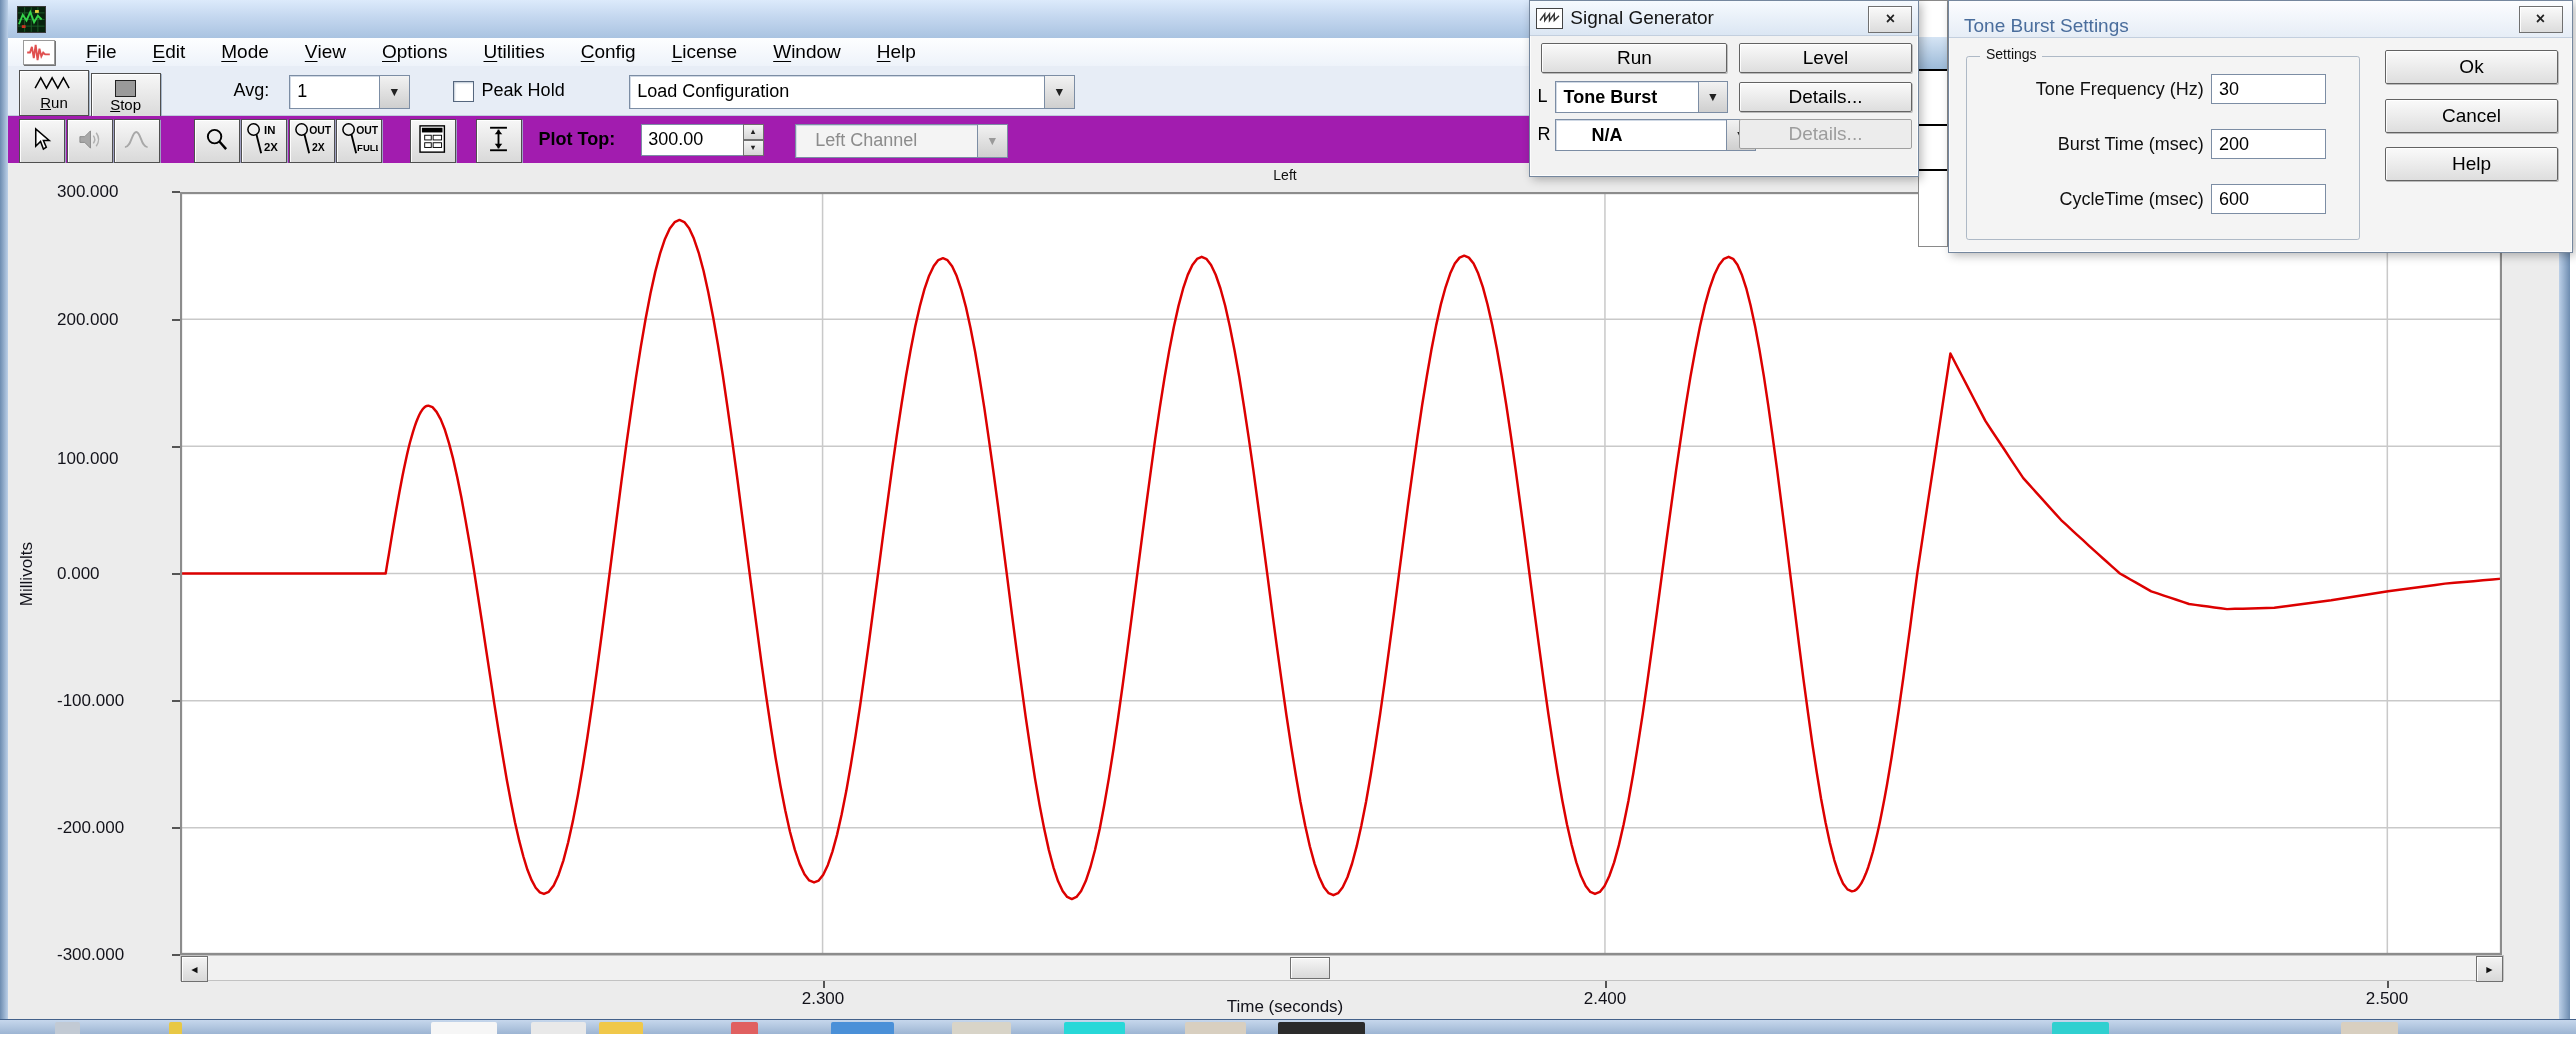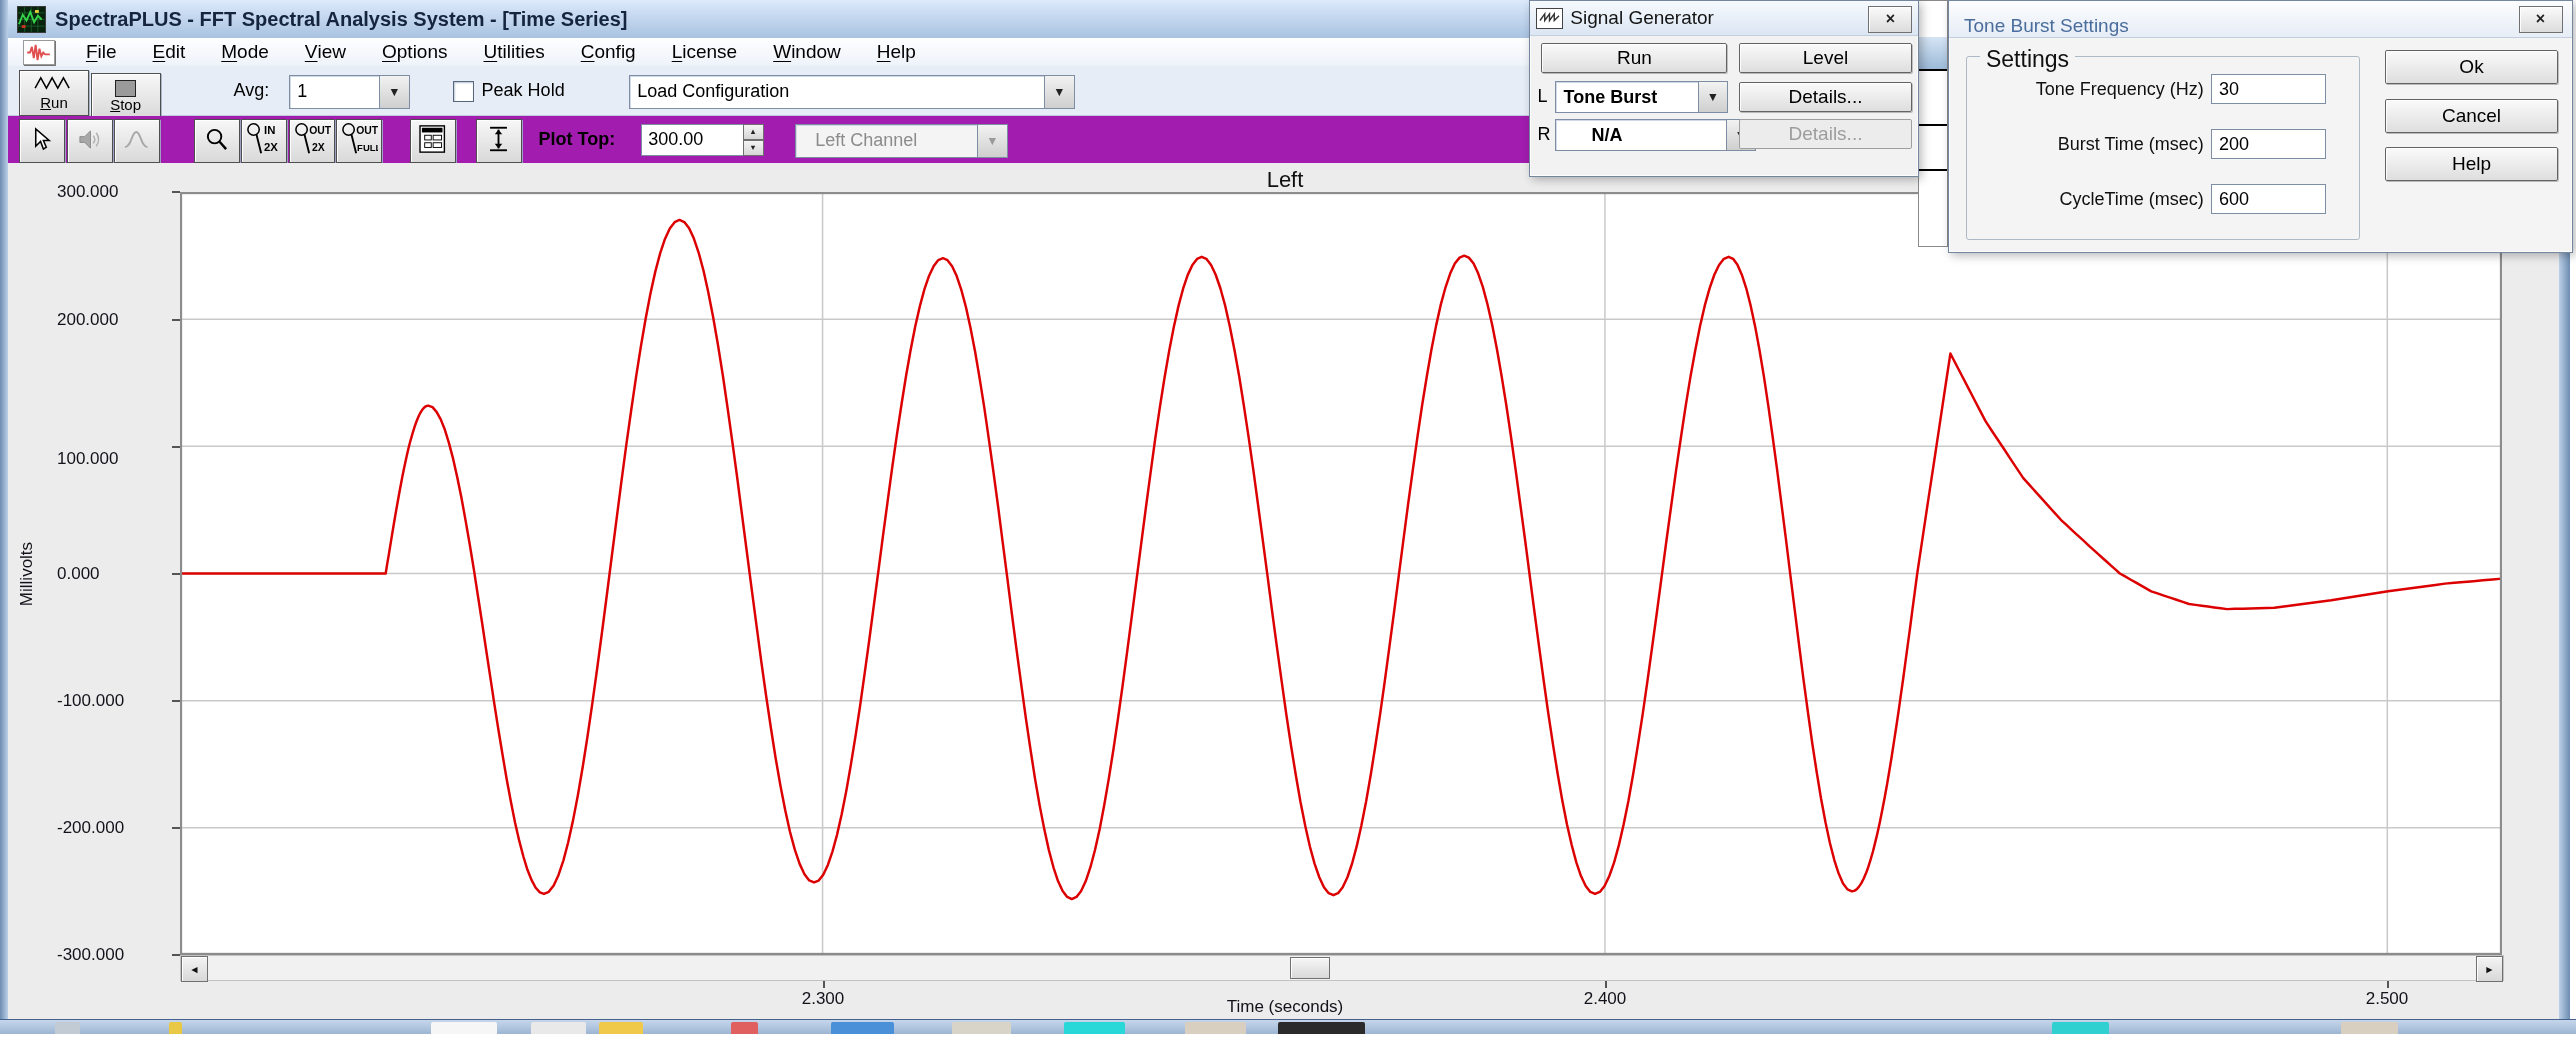--- a/index.html
+++ b/index.html
@@ -30,39 +30,39 @@
   .combo.disabled{background:#f4f4f4;}
   .combo.disabled .drop{color:#9a9a9a;}
   .lbl{font-size:18px;color:#000;display:flex;align-items:center;}
   .checkbox{width:19px;height:19px;background:#fff;border:0.9px solid #56677e;box-shadow:inset 0.9px 0.9px 1.9px #b9c4d2;}
   .field{background:#fff;border:0.9px solid #7c8da4;font-size:18px;color:#000;display:flex;align-items:center;padding-left:6.6px;white-space:nowrap;overflow:hidden;}
   .spinner{display:flex;flex-direction:column;}
   .spinner div{flex:1;width:19px;background:linear-gradient(180deg,#f4f4f4,#d6d6d6);border:0.9px solid #6f6f6f;font-size:7.6px;display:flex;align-items:center;justify-content:center;color:#222;}
 
   
   .chart-bg{left:7.6px;top:163px;width:2551px;height:856px;background:#ececec;}
-  .plot-title{font-size:22px;color:#101010;}
+  .plot-title{font-size:14px;color:#101010;}
   .ylab{position:absolute;right:0;font-size:17px;color:#12121a;transform:translateY(-50%);white-space:nowrap;}
   .ytick{position:absolute;width:7.6px;height:1.9px;background:#555;}
   .xtick{position:absolute;width:1.9px;height:8.5px;background:#555;}
   .xlab{position:absolute;font-size:17px;color:#12121a;transform:translateX(-50%);}
   .ylabel-rot{position:absolute;font-size:17px;color:#12121a;transform:rotate(-90deg);transform-origin:center;}
   .scrollbar{position:absolute;background:#f1f1f1;border:0.9px solid #c2c2c2;display:flex;}
   .sb-btn{width:25px;height:100%;background:linear-gradient(180deg,#f4f4f4,#d8d8d8);border:0.9px solid #707070;box-shadow:inset 0.9px 0.9px 0 #fff;display:flex;align-items:center;justify-content:center;font-size:10.4px;color:#111;}
   .sb-thumb{position:absolute;top:0.9px;height:20px;width:38px;background:linear-gradient(180deg,#f6f6f6,#d9d9d9);border:0.9px solid #707070;box-shadow:inset 0.9px 0.9px 0 #fff;}
 
   
   .dialog{background:#f2f2f2;border:0.9px solid #75879e;box-shadow:2.8px 2.8px 9.5px rgba(0,0,0,.3),inset 0 0 0 0.9px #fdfdfd;}
   .dlg-titlebar{height:34px;background:linear-gradient(180deg,#f6fafe,#dbe6f3);border-bottom:0.9px solid #c3cfde;display:flex;align-items:center;position:relative;}
   .dlg-title{font-size:19px;color:#141414;margin-left:7.6px;white-space:nowrap;}
   .close-btn{position:absolute;top:4.7px;width:42px;height:25px;background:linear-gradient(180deg,#fafafa,#dcdcdc);border:0.9px solid #707070;box-shadow:inset 0.9px 0.9px 0 #fff;display:flex;align-items:center;justify-content:center;font-size:16px;font-weight:bold;color:#222;}
   .btn{background:linear-gradient(180deg,#fafafa,#dedede);border:0.9px solid #636363;box-shadow:inset 0.9px 0.9px 0 #ffffff,0.9px 0.9px 0 #b9b9b9;border-radius:1.9px;display:flex;align-items:center;justify-content:center;font-size:19px;color:#000;}
   .btn.disabled{color:#9d9d9d;border-color:#9f9f9f;background:#ececec;box-shadow:none;}
   .groupbox{position:absolute;border:0.9px solid #aeb9c6;border-radius:2.8px;}
-  .grouplegend{position:absolute;top:-11.4px;left:13.3px;background:#f4f4f4;padding:0 5.7px;font-size:23px;color:#101010;}
+  .grouplegend{position:absolute;top:-11.4px;left:13.3px;background:#f4f4f4;padding:0 5.7px;font-size:14px;color:#101010;}
   .tb-row{position:absolute;display:flex;align-items:center;}
   .tb-row .flabel{width:233px;text-align:right;font-size:18px;color:#101010;}
   .tb-row .finput{margin-left:7.6px;width:106px;height:28.4px;}
 
   .strip{background:#fff;border:0.9px solid #8a8a8a;}
 
   
   .taskbar{left:0;top:1019px;width:2576px;height:14.2px;background:linear-gradient(180deg,#c6d7ec,#9db5d3);border-top:1.9px solid #43618a;}
   .tb-sliver{position:absolute;top:1.9px;height:12.3px;border-radius:1.9px 1.9px 0 0;}
 </style>
@@ -76,21 +76,20 @@
 
   <div class="abs titlebar">
     <div class="app-icon">
       <svg width="26.5" height="25" viewBox="0 0 28 26">
         <path d="M0,6 H28 M0,13 H28 M0,20 H28 M7,0 V26 M14,0 V26 M21,0 V26" stroke="#1d5c28" stroke-width="1"></path>
         <polyline points="1,18 5,8 9,14 13,5 17,16 21,9 25,13" fill="none" stroke="#35d44a" stroke-width="2"></polyline>
         <rect x="18" y="3" width="4" height="3" fill="#e8d23c"></rect>
           <rect x="4" y="19" width="4" height="3" fill="#cc3322"></rect>
       </svg>
     </div>
-    <span class="title">SpectraPLUS - FFT Spectral Analysis System - [Time Series]</span>
   </div>
 
   <div class="abs menubar">
     <div class="doc-icon">
       <svg width="25" height="17" viewBox="0 0 26 18">
         <path d="M1,9 h3 l2,-6 2,12 2,-14 2,16 2,-12 2,8 2,-4 2,2 h5" fill="none" stroke="#e05050" stroke-width="2"></path>
       </svg>
     </div>
     <div id="menu-items" style="display:flex;height:100%;">
         <div class="menu-item"><u>F</u>ile</div>

